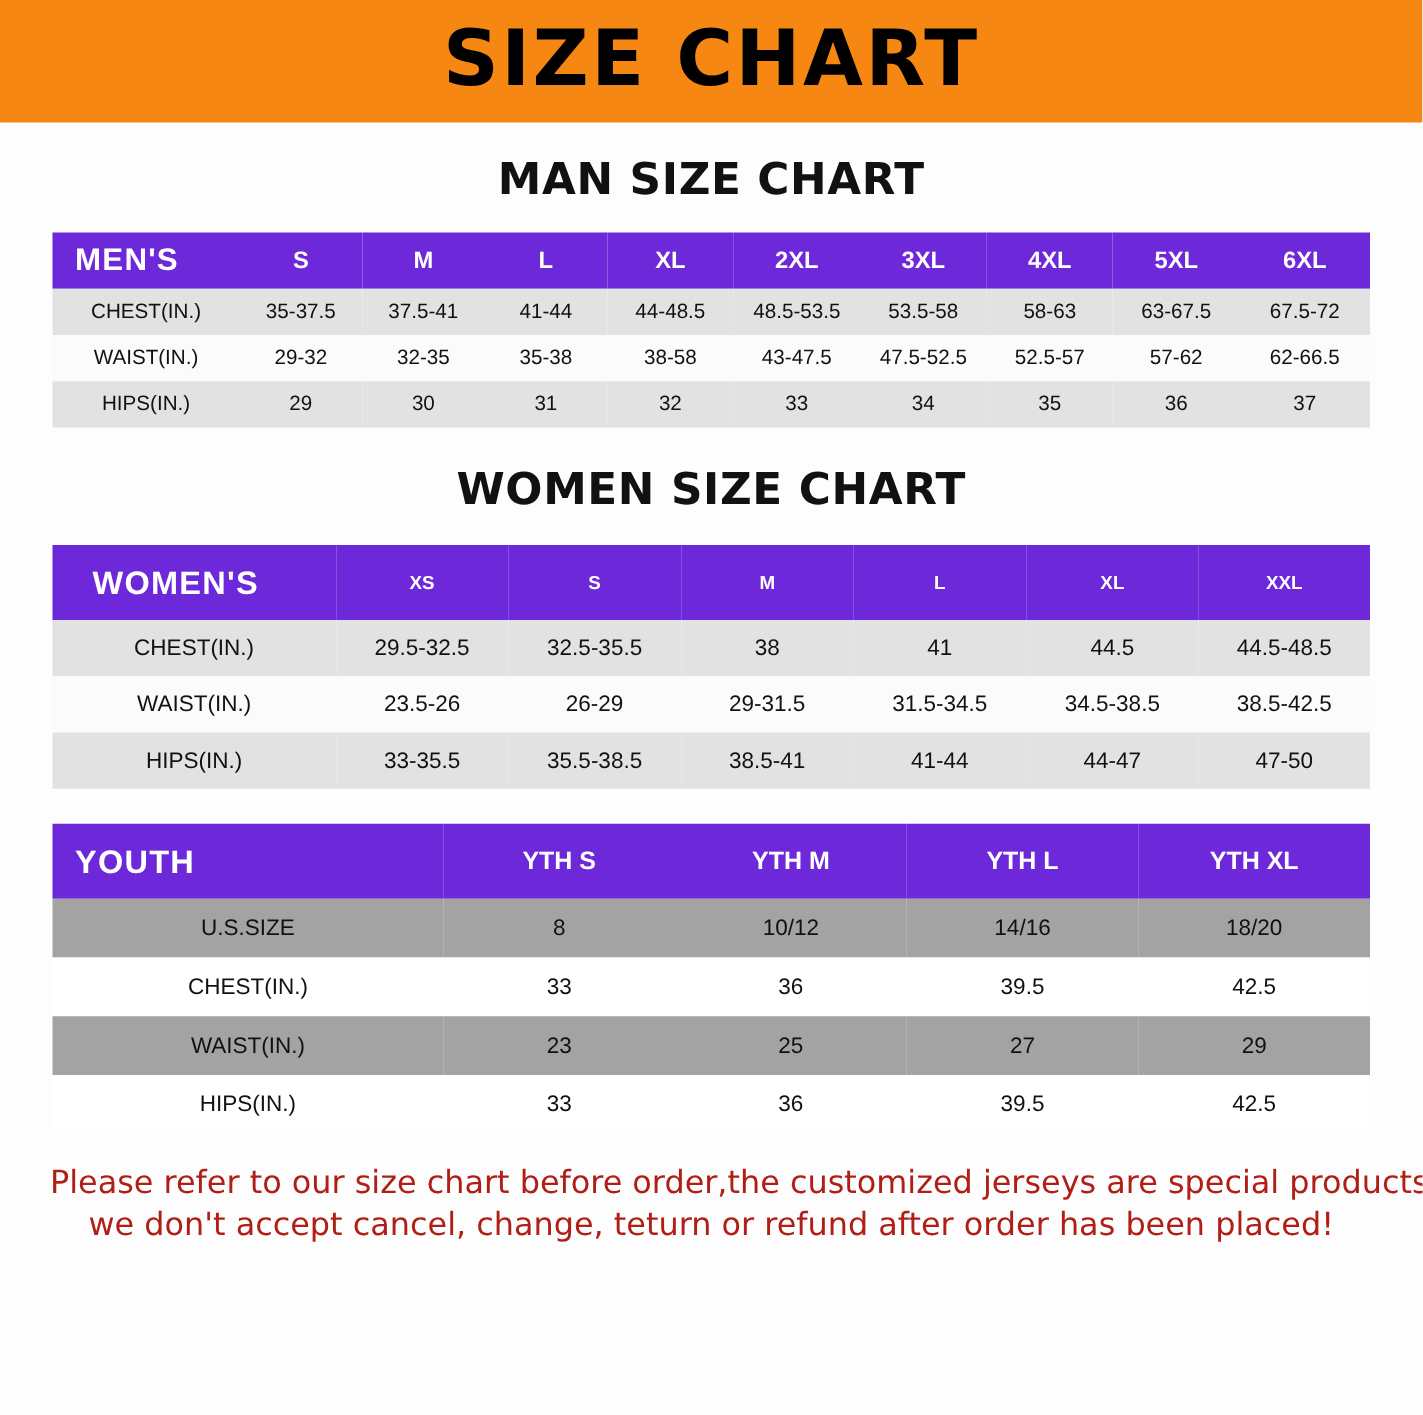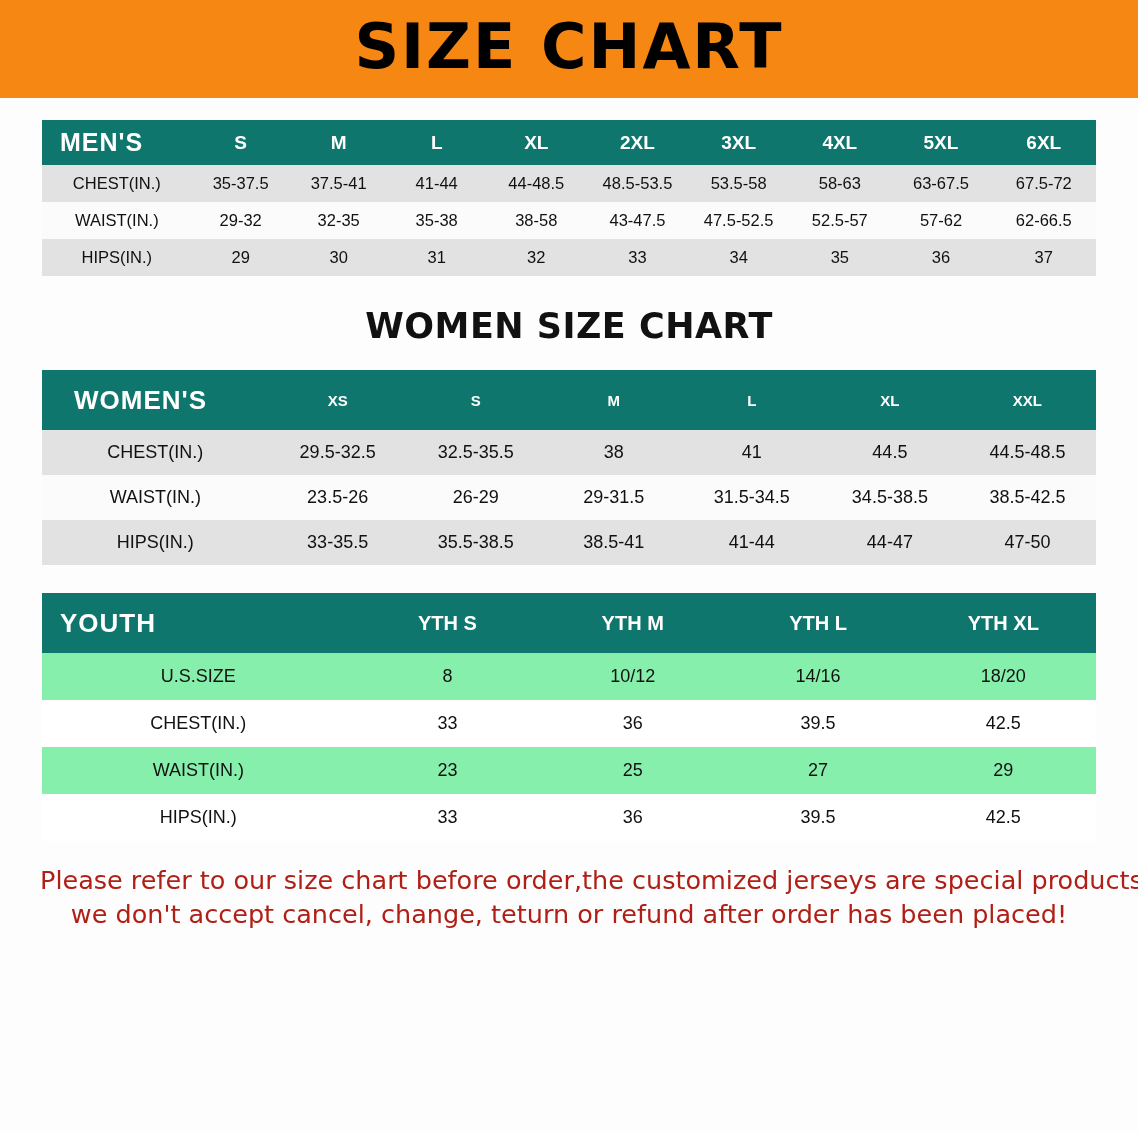--- a/index.html
+++ b/index.html
@@ -67,21 +67,21 @@
     table-layout: fixed;
   }
   th, td {
     text-align: center;
     font-family: "Liberation Sans", sans-serif;
     color: #111111;
   }
 
   
   thead tr {
-    background: #0f766e;
+    background: #6d28d9;
   }
   thead th {
     color: #ffffff;
     font-weight: bold;
   }
   thead th.rowlabel {
     text-align: left;
     padding-left: 18px;
     letter-spacing: 1px;
   }
@@ -98,21 +98,21 @@
   .women-table tbody td { height: 43px; font-size: 18px; }
 
   
   .youth-table thead th { height: 58px; font-size: 20px; }
   .youth-table thead th.rowlabel { font-size: 26px; }
   .youth-table tbody td { height: 45px; font-size: 18px; }
 
   
   .row-a { background: #e2e2e2; }
   .row-b { background: #fbfbfb; }
-  .youth-table .row-a { background: #86efac; }
+  .youth-table .row-a { background: #a3a3a3; }
   .youth-table .row-b { background: #ffffff; }
 
   td.rowlabel {
     text-align: center;
   }
 
   
   .note {
     margin: 22px 40px 0 40px;
     text-align: center;
@@ -125,20 +125,21 @@
 </style>
 </head>
 <body>
 
 <div class="page">
 
   <div class="banner">
     <div class="banner-title">SIZE CHART</div>
   </div>
 
+  <div class="section-title st-man">MAN SIZE CHART</div>
   <div class="table-wrap man-wrap">
     <table class="men-table">
       <colgroup>
         <col style="width:14.2%">
           <col style="width:9.3%">
           <col style="width:9.3%">
           <col style="width:9.3%">
         <col style="width:9.6%">
           <col style="width:9.6%">
           <col style="width:9.6%">

